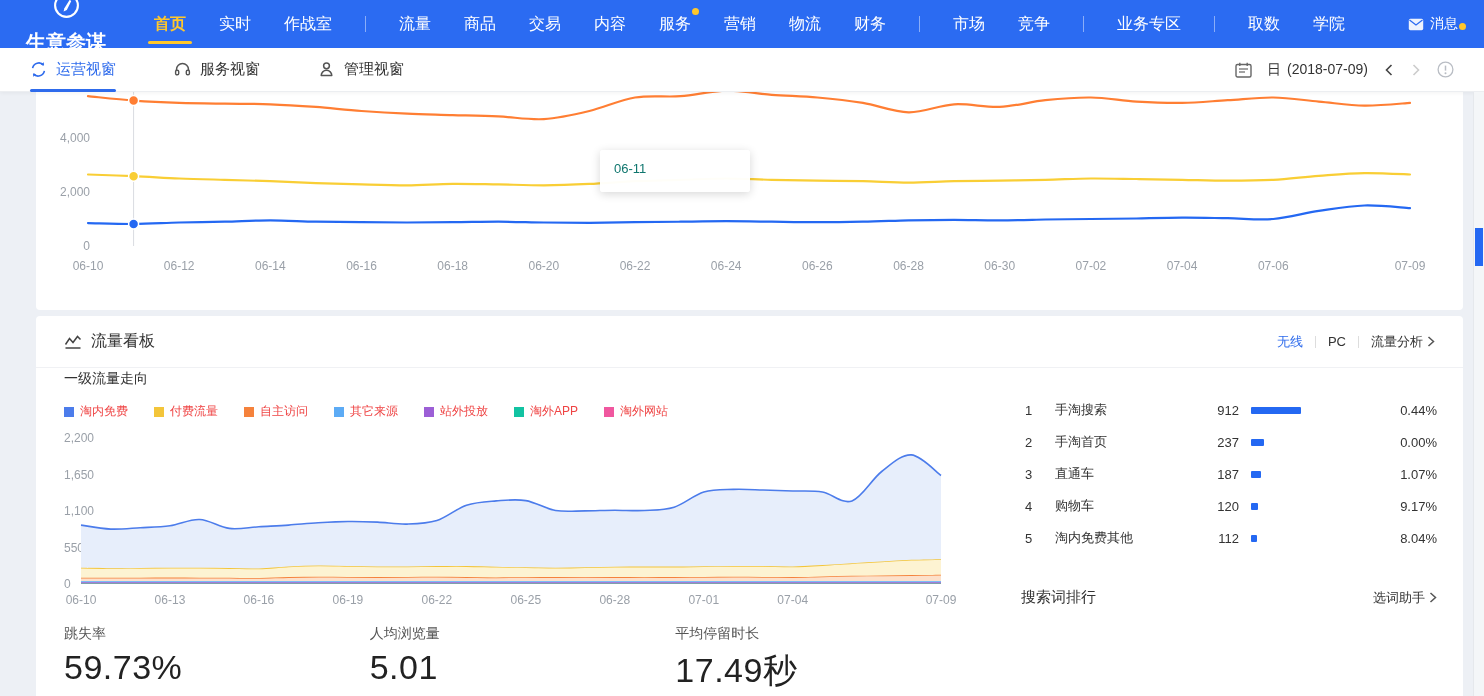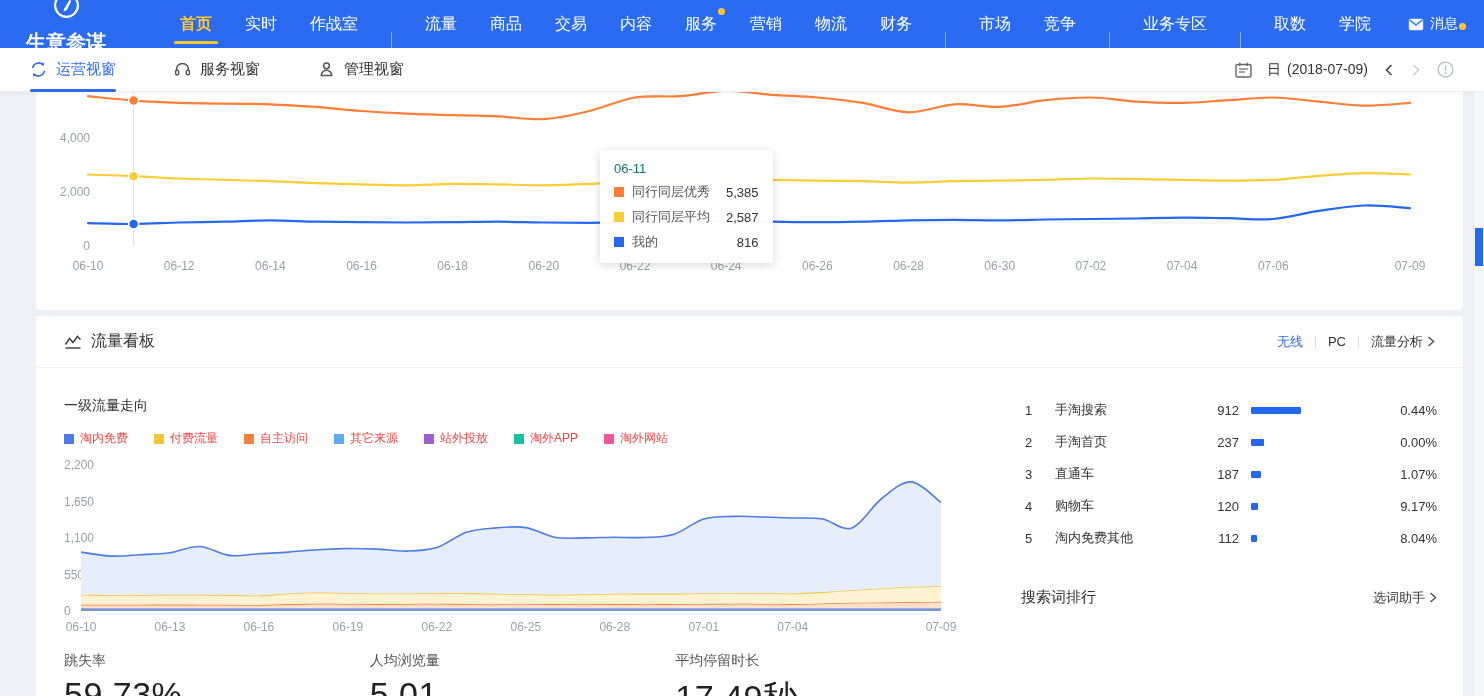--- a/index.html
+++ b/index.html
@@ -2,21 +2,21 @@
 <html><head>
 <meta charset="utf-8">
 <style>
   * { box-sizing: border-box; margin: 0; padding: 0; }
   html,body { width:1484px; height:696px; overflow:hidden; }
   body { font-family:"Liberation Sans","DejaVu Sans",sans-serif; background:#edf0f5; position:relative; }
 
   
   .nav { height:48px; background:#2b6bf2; display:flex; align-items:center; padding:0 26px; color:#fff; position:relative; z-index:6; }
   .brand { display:flex; align-items:center; gap:10px; font-size:20px; font-weight:bold; margin-right:48px; cursor:pointer; white-space:nowrap;flex-direction:column; }
-  .nav-items { display:flex; align-items:flex-end; gap:33px; flex:1; min-width:0;margin-left:26px; }
+  .nav-items { display:flex; align-items:center; gap:33px; flex:1; min-width:0; }
   .nav-item { font-size:16px; height:48px; line-height:48px; position:relative; cursor:pointer; white-space:nowrap; }
   .nav-item.active { color:#ffc72c; font-weight:bold; }
   .nav-item.active::after { content:''; position:absolute; left:-6px; right:-6px; bottom:4px; height:3px; background:#ffc72c; border-radius:2px; }
   .nav-item .badge-dot, .nav-msg .badge-dot { position:absolute; top:8px; right:-8px; width:7px; height:7px; border-radius:50%; background:#ffc72c; }
   .nav-divider { width:1px; height:16px; background:rgba(255,255,255,.45); }
   .nav-msg { display:flex; align-items:center; gap:6px; font-size:14px; position:relative; cursor:pointer; margin-left:24px; white-space:nowrap; }
 
   
   .tabbar { height:44px; background:#fff; display:flex; align-items:center; padding:0 30px; border-bottom:1px solid #eceef1; box-shadow:0 1px 4px rgba(0,0,0,.05); position:relative; z-index:5; }
   .vtab { display:flex; align-items:center; gap:9px; font-size:15px; color:#333; height:44px; margin-right:58px; position:relative; cursor:pointer; }
@@ -45,21 +45,21 @@
   .panel-head { height:52px; display:flex; align-items:center; padding:0 28px; border-bottom:1px solid #f0f1f4; font-size:16px; color:#333; }
   .panel-head .panel-icon { display:flex; margin-right:9px; }
   .panel-right { margin-left:auto; display:flex; align-items:center; gap:12px; font-size:13px; color:#333; }
   .toggle { cursor:pointer; }
   .toggle.active { color:#2e6bec; }
   .vdiv { width:1px; height:12px; background:#ddd; }
   .panel-link { display:flex; align-items:center; gap:4px; cursor:pointer; color:#333; }
 
   .panel-body { display:flex; padding:0 26px 0 28px; }
   .pb-left { flex:1; min-width:0; }
-  .sec-title { margin-top:29px; font-size:14px; color:#333; }
+  .sec-title { margin-top:2px; font-size:14px; color:#333; }
   .legend { display:flex; align-items:center; gap:26px; margin-top:15px; font-size:12px; color:#ef4444; flex-wrap:nowrap; }
   .lg-item { display:flex; align-items:center; cursor:pointer; white-space:nowrap; }
   .lg-swatch { width:10px; height:10px; margin-right:6px; }
   #chart2 { display:block; margin-top:8px; }
   .metrics { display:flex; margin-top:2px; }
   .metric { width:314px; }
   .metric-label { font-size:14px; color:#555; }
   .metric-value { font-size:34px; color:#222; margin-top:5px; font-weight:400; letter-spacing:.5px; }
 
   .pb-right { width:416px; margin-left:40px; padding-top:26px; }
@@ -216,37 +216,20 @@
         <line x1="97.58620689655172" y1="0" x2="97.58620689655172" y2="154" stroke="#d9dce1" stroke-width="1"></line>
         <path d="M52.0,4.2C59.6,4.9 82.4,7.5 97.6,8.6C112.8,9.7 128.0,10.4 143.2,10.9C158.4,11.4 173.6,11.5 188.8,11.7C204.0,11.9 219.1,11.7 234.3,12.3C249.5,12.8 264.7,13.8 279.9,14.9C295.1,16.1 310.3,17.9 325.5,19.0C340.7,20.1 355.9,21.0 371.1,21.7C386.3,22.4 401.5,22.6 416.7,23.1C431.9,23.5 447.1,23.7 462.3,24.4C477.5,25.1 492.7,28.0 507.9,27.1C523.1,26.2 538.3,22.6 553.4,19.0C568.6,15.4 583.8,8.0 599.0,5.5C614.2,3.0 629.4,5.3 644.6,4.2C659.8,3.0 675.0,-1.0 690.2,-1.3C705.4,-1.5 720.6,1.7 735.8,2.8C751.0,3.9 766.2,4.2 781.4,5.5C796.6,6.8 811.8,8.4 827.0,10.9C842.2,13.4 857.4,20.1 872.6,20.3C887.7,20.6 902.9,13.2 918.1,12.3C933.3,11.3 948.5,15.6 963.7,14.9C978.9,14.3 994.1,9.8 1009.3,8.2C1024.5,6.6 1039.7,5.3 1054.9,5.5C1070.1,5.7 1085.3,8.7 1100.5,9.6C1115.7,10.5 1130.9,11.1 1146.1,10.9C1161.3,10.7 1176.5,9.1 1191.7,8.2C1206.9,7.3 1222.0,5.3 1237.2,5.5C1252.4,5.7 1267.6,8.2 1282.8,9.6C1298.0,10.9 1313.2,13.4 1328.4,13.6C1343.6,13.8 1366.4,11.4 1374.0,10.9" fill="none" stroke="#ff7e33" stroke-width="2.2" stroke-linecap="round"></path>
         <path d="M52.0,82.5C59.6,82.7 82.4,83.5 97.6,84.2C112.8,84.8 128.0,85.9 143.2,86.5C158.4,87.1 173.6,87.4 188.8,87.8C204.0,88.3 219.1,88.7 234.3,89.2C249.5,89.7 264.7,90.6 279.9,91.1C295.1,91.6 310.3,92.1 325.5,92.4C340.7,92.8 355.9,93.3 371.1,93.3C386.3,93.2 401.5,92.0 416.7,91.9C431.9,91.8 447.1,92.2 462.3,92.4C477.5,92.7 492.7,93.3 507.9,93.3C523.1,93.2 538.3,92.6 553.4,91.9C568.6,91.2 583.8,89.9 599.0,89.2C614.2,88.5 629.4,88.3 644.6,87.8C659.8,87.4 675.0,86.5 690.2,86.5C705.4,86.5 720.6,87.5 735.8,87.8C751.0,88.2 766.2,88.4 781.4,88.7C796.6,88.9 811.8,88.9 827.0,89.2C842.2,89.5 857.4,90.6 872.6,90.6C887.7,90.6 902.9,89.5 918.1,89.2C933.3,88.9 948.5,88.9 963.7,88.7C978.9,88.4 994.1,88.2 1009.3,87.8C1024.5,87.5 1039.7,86.6 1054.9,86.5C1070.1,86.4 1085.3,86.8 1100.5,87.0C1115.7,87.3 1130.9,87.6 1146.1,87.8C1161.3,88.1 1176.5,88.7 1191.7,88.7C1206.9,88.7 1222.0,88.7 1237.2,87.8C1252.4,87.0 1267.6,84.9 1282.8,83.8C1298.0,82.7 1313.2,81.3 1328.4,81.1C1343.6,80.9 1366.4,82.2 1374.0,82.5" fill="none" stroke="#f9ce35" stroke-width="2.2" stroke-linecap="round"></path>
         <path d="M52.0,131.1C59.6,131.2 82.4,132.1 97.6,132.0C112.8,131.9 128.0,130.9 143.2,130.5C158.4,130.1 173.6,130.1 188.8,129.7C204.0,129.3 219.1,128.3 234.3,128.3C249.5,128.3 264.7,129.4 279.9,129.7C295.1,130.0 310.3,130.1 325.5,130.2C340.7,130.4 355.9,130.5 371.1,130.5C386.3,130.5 401.5,130.4 416.7,130.2C431.9,130.1 447.1,129.7 462.3,129.7C477.5,129.7 492.7,130.3 507.9,130.5C523.1,130.7 538.3,130.8 553.4,130.8C568.6,130.7 583.8,130.4 599.0,130.2C614.2,130.1 629.4,129.9 644.6,129.7C659.8,129.5 675.0,129.2 690.2,129.2C705.4,129.2 720.6,129.5 735.8,129.7C751.0,129.9 766.2,130.2 781.4,130.2C796.6,130.2 811.8,130.0 827.0,129.7C842.2,129.4 857.4,128.7 872.6,128.3C887.7,128.0 902.9,127.8 918.1,127.8C933.3,127.8 948.5,128.4 963.7,128.3C978.9,128.3 994.1,127.8 1009.3,127.5C1024.5,127.3 1039.7,127.2 1054.9,127.0C1070.1,126.8 1085.3,126.7 1100.5,126.5C1115.7,126.2 1130.9,125.7 1146.1,125.7C1161.3,125.6 1176.5,126.0 1191.7,126.2C1206.9,126.4 1222.0,128.2 1237.2,127.0C1252.4,125.8 1267.6,121.2 1282.8,118.9C1298.0,116.7 1313.2,114.0 1328.4,113.5C1343.6,113.0 1366.4,115.8 1374.0,116.2" fill="none" stroke="#2468f2" stroke-width="2.2" stroke-linecap="round"></path>
         <circle cx="97.58620689655172" cy="8.60499999999999" r="5" fill="#ff7e33" stroke="#fff" stroke-width="1.5"></circle>
         <circle cx="97.58620689655172" cy="84.151" r="5" fill="#f9ce35" stroke="#fff" stroke-width="1.5"></circle>
         <circle cx="97.58620689655172" cy="131.968" r="5" fill="#2468f2" stroke="#fff" stroke-width="1.5"></circle>
       </svg>
     <div class="tooltip">
       <div class="tt-date">06-11</div>
-      <div id="tt-rows">
-          <div class="tt-row">
-            <span class="tt-swatch" style="background: rgb(255, 126, 51);"></span>
-            <span class="tt-label">同行同层优秀</span>
-            <span class="tt-val">5,385</span>
-          </div>
-          <div class="tt-row">
-            <span class="tt-swatch" style="background: rgb(249, 206, 53);"></span>
-            <span class="tt-label">同行同层平均</span>
-            <span class="tt-val">2,587</span>
-          </div>
-          <div class="tt-row">
-            <span class="tt-swatch" style="background: rgb(36, 104, 242);"></span>
-            <span class="tt-label">我的</span>
-            <span class="tt-val">816</span>
-          </div>
-        </div>
     </div>
   </div>
 
   <div class="card card2">
     <div class="panel-head">
       <span class="panel-icon">
         <svg width="18" height="16" viewBox="0 0 18 16">
           <polyline points="1.5,10.5 5.5,4.5 9,8.5 13.5,2.5 16.5,5.5" fill="none" stroke="#444" stroke-width="1.5"></polyline>
           <line x1="1.5" y1="14" x2="16.5" y2="14" stroke="#444" stroke-width="1.5"></line>
         </svg>

